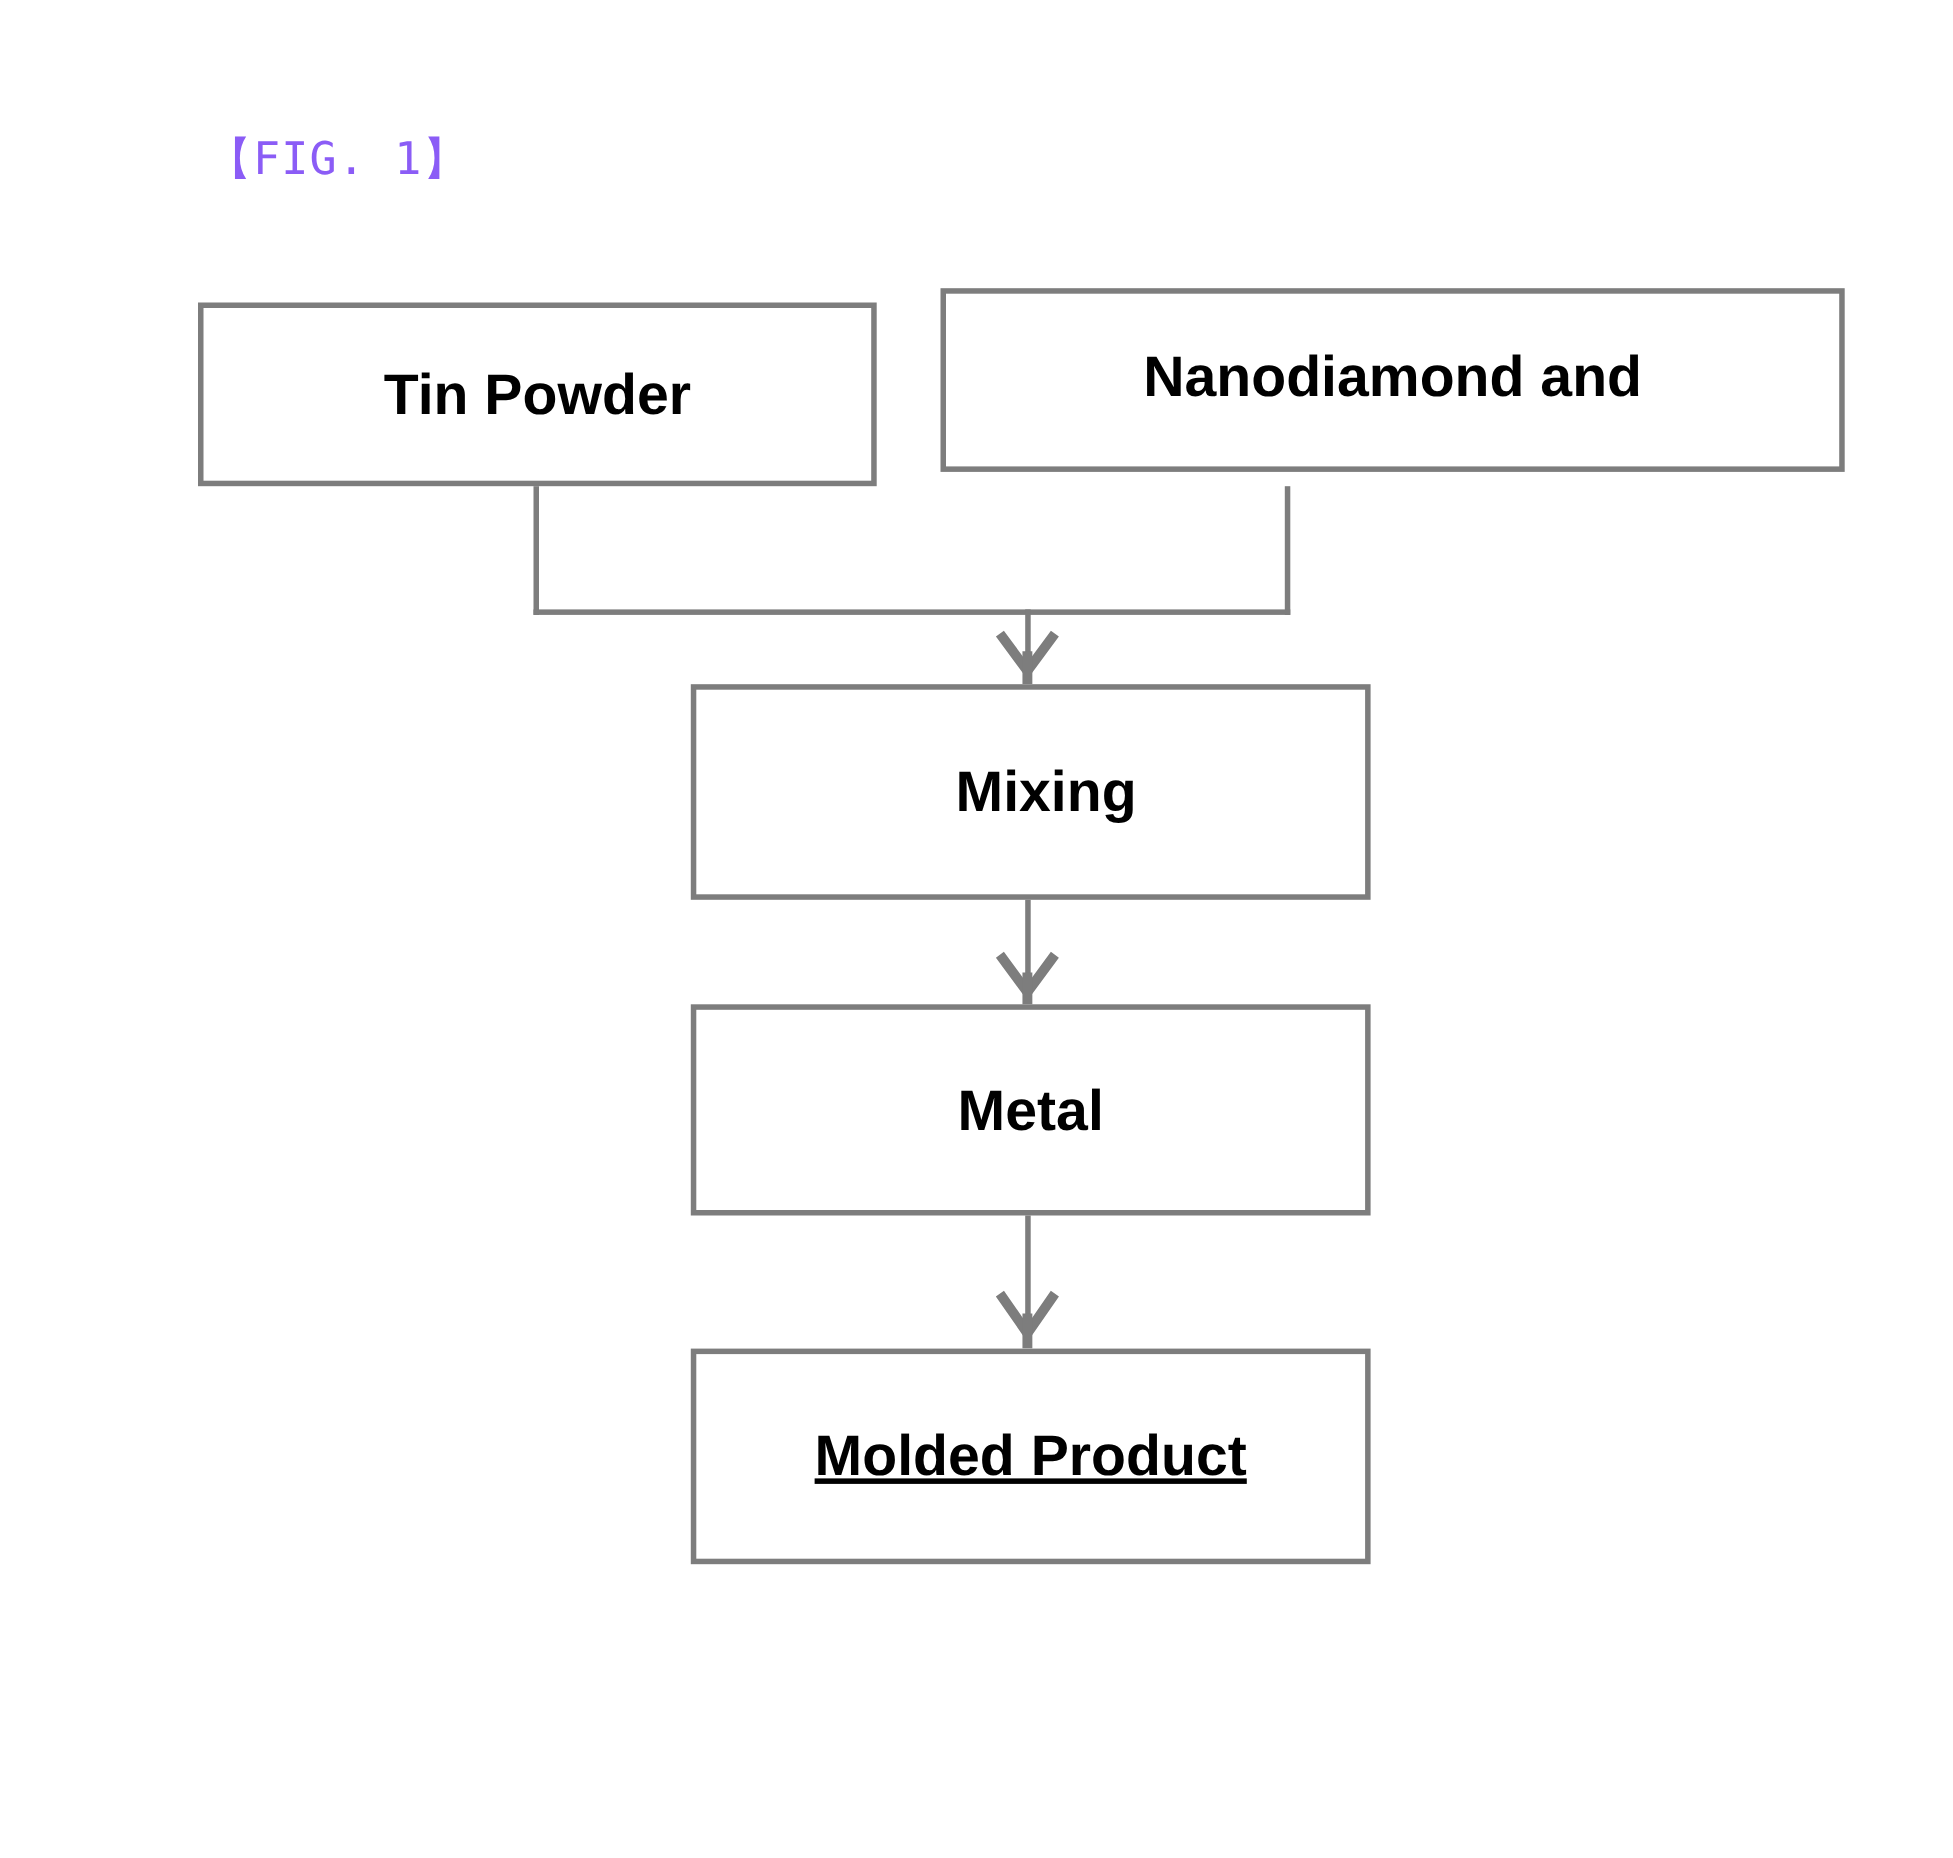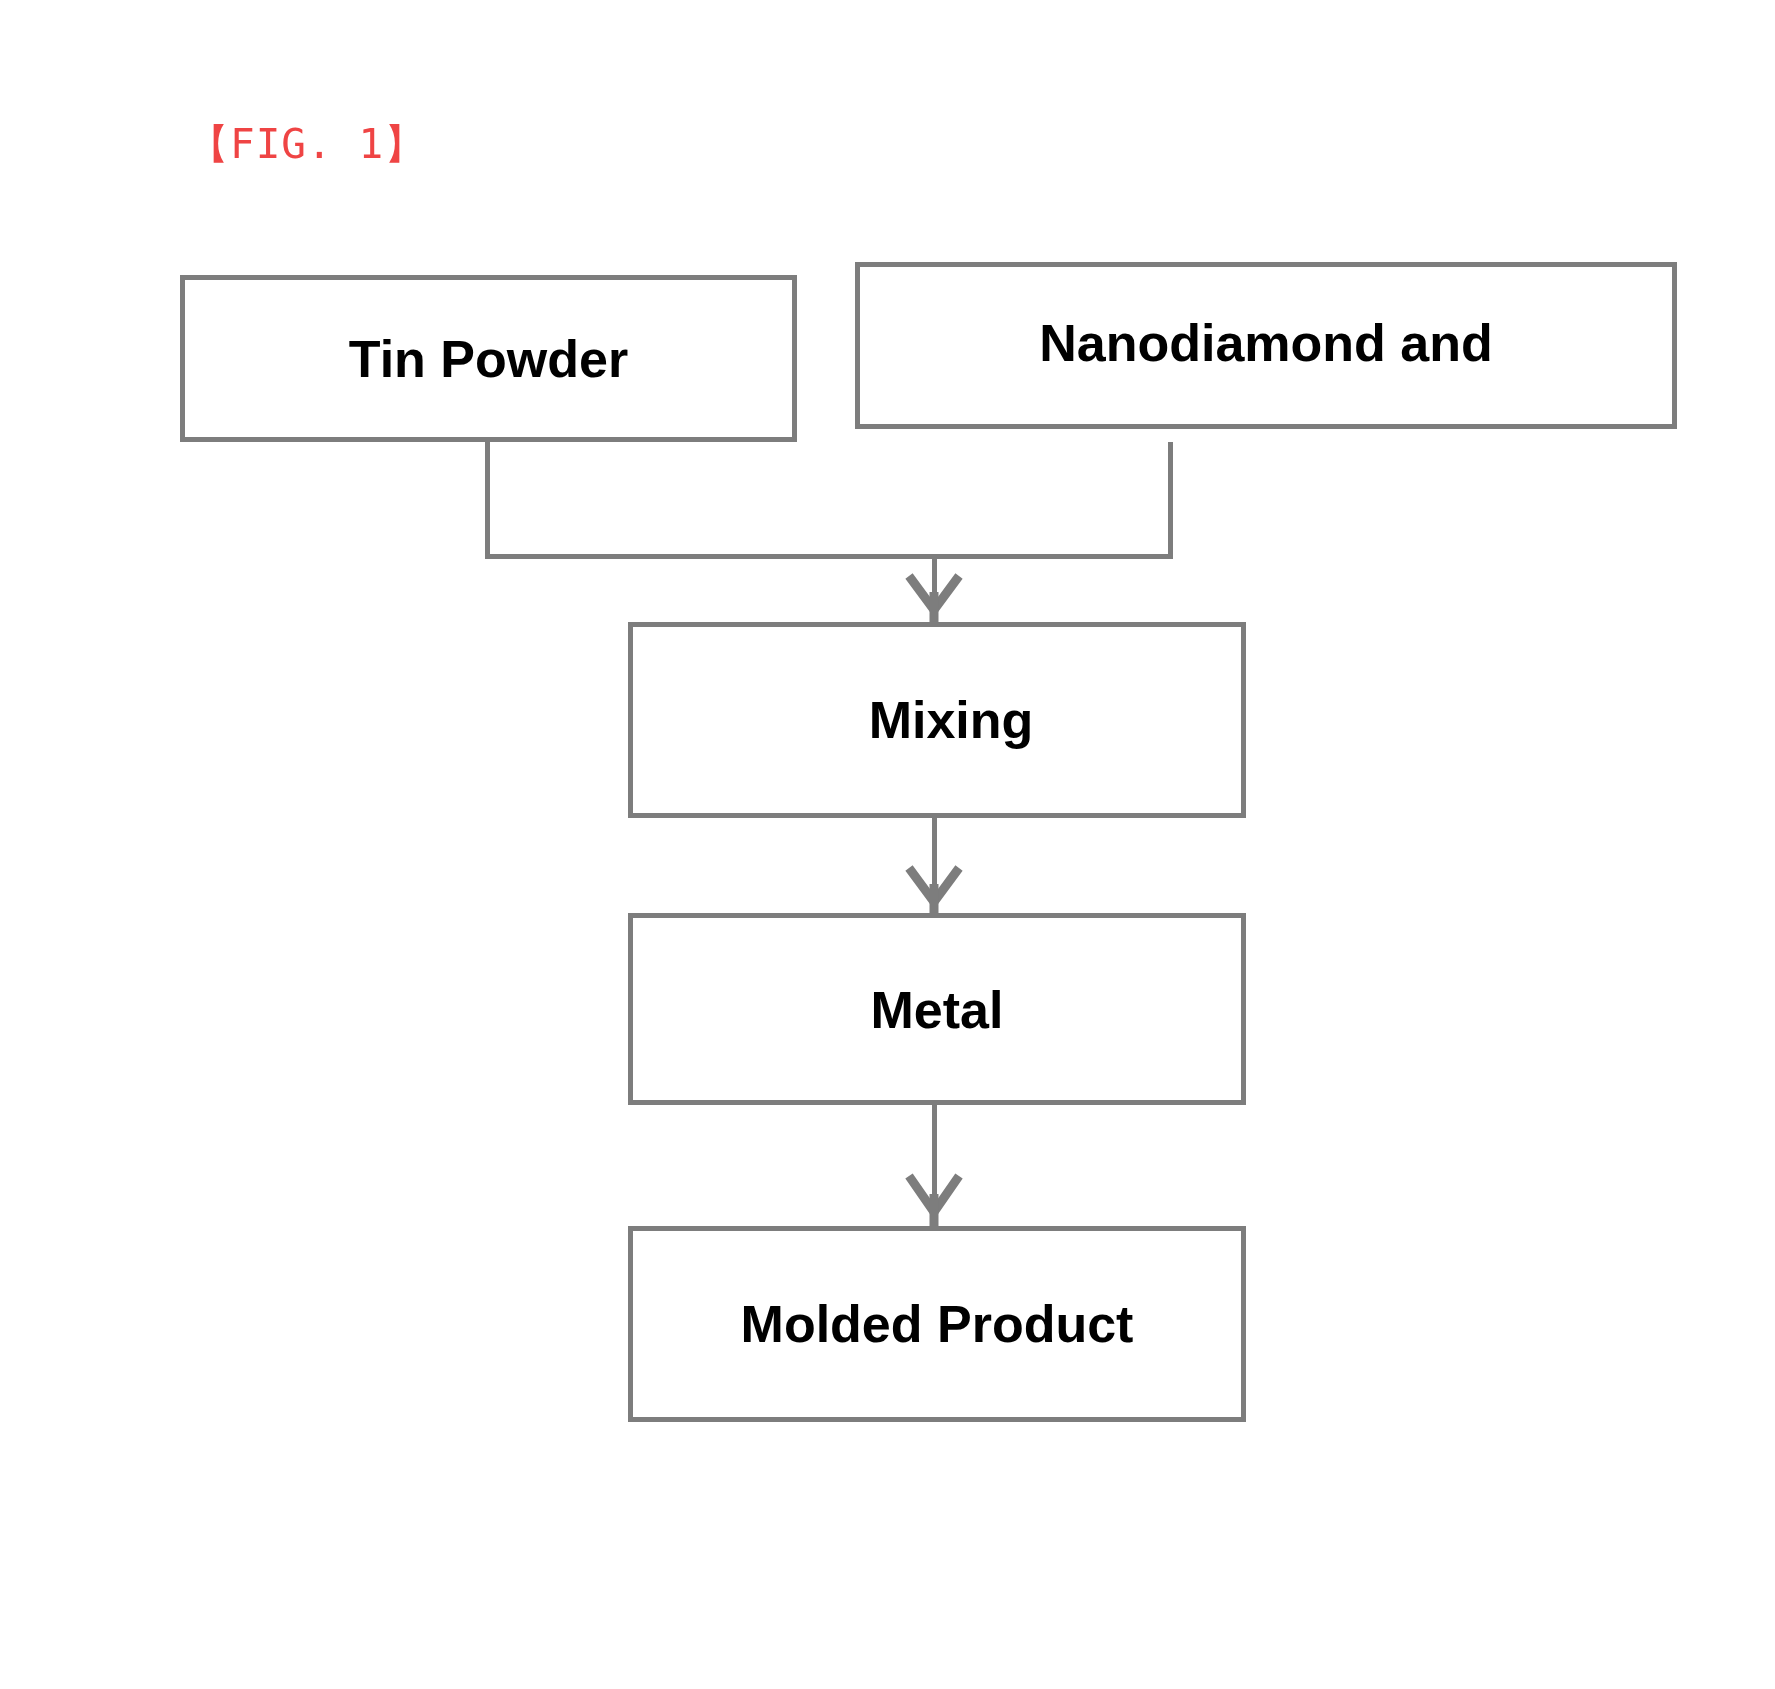--- a/index.html
+++ b/index.html
@@ -22,21 +22,21 @@
   }
 
   
   .fig-label {
     position: absolute;
     left: 188px;
     top: 124px;
     font-family: "DejaVu Sans Mono", "Liberation Mono", monospace;
     font-size: 41px;
     line-height: 1;
-    color: #ef4444;
+    color: #8b5cf6;
     letter-spacing: 1px;
     white-space: pre;
   }
 
   
   .node {
     position: absolute;
     box-sizing: border-box;
     background: #ffffff;
     border: 5px solid #7d7d7d;
@@ -91,20 +91,21 @@
     padding: 4px 0 2px 0;
   }
   #node-process .line { line-height: 1.0; }
 
   #node-molded {
     left: 628px;
     top: 1226px;
     width: 618px;
     height: 196px;
     font-size: 52px;
+    text-decoration: underline;
   }
 
   
   .seg {
     position: absolute;
     background: #7d7d7d;
   }
   .seg-v { width: 5px; }
   .seg-h { height: 5px; }
 

